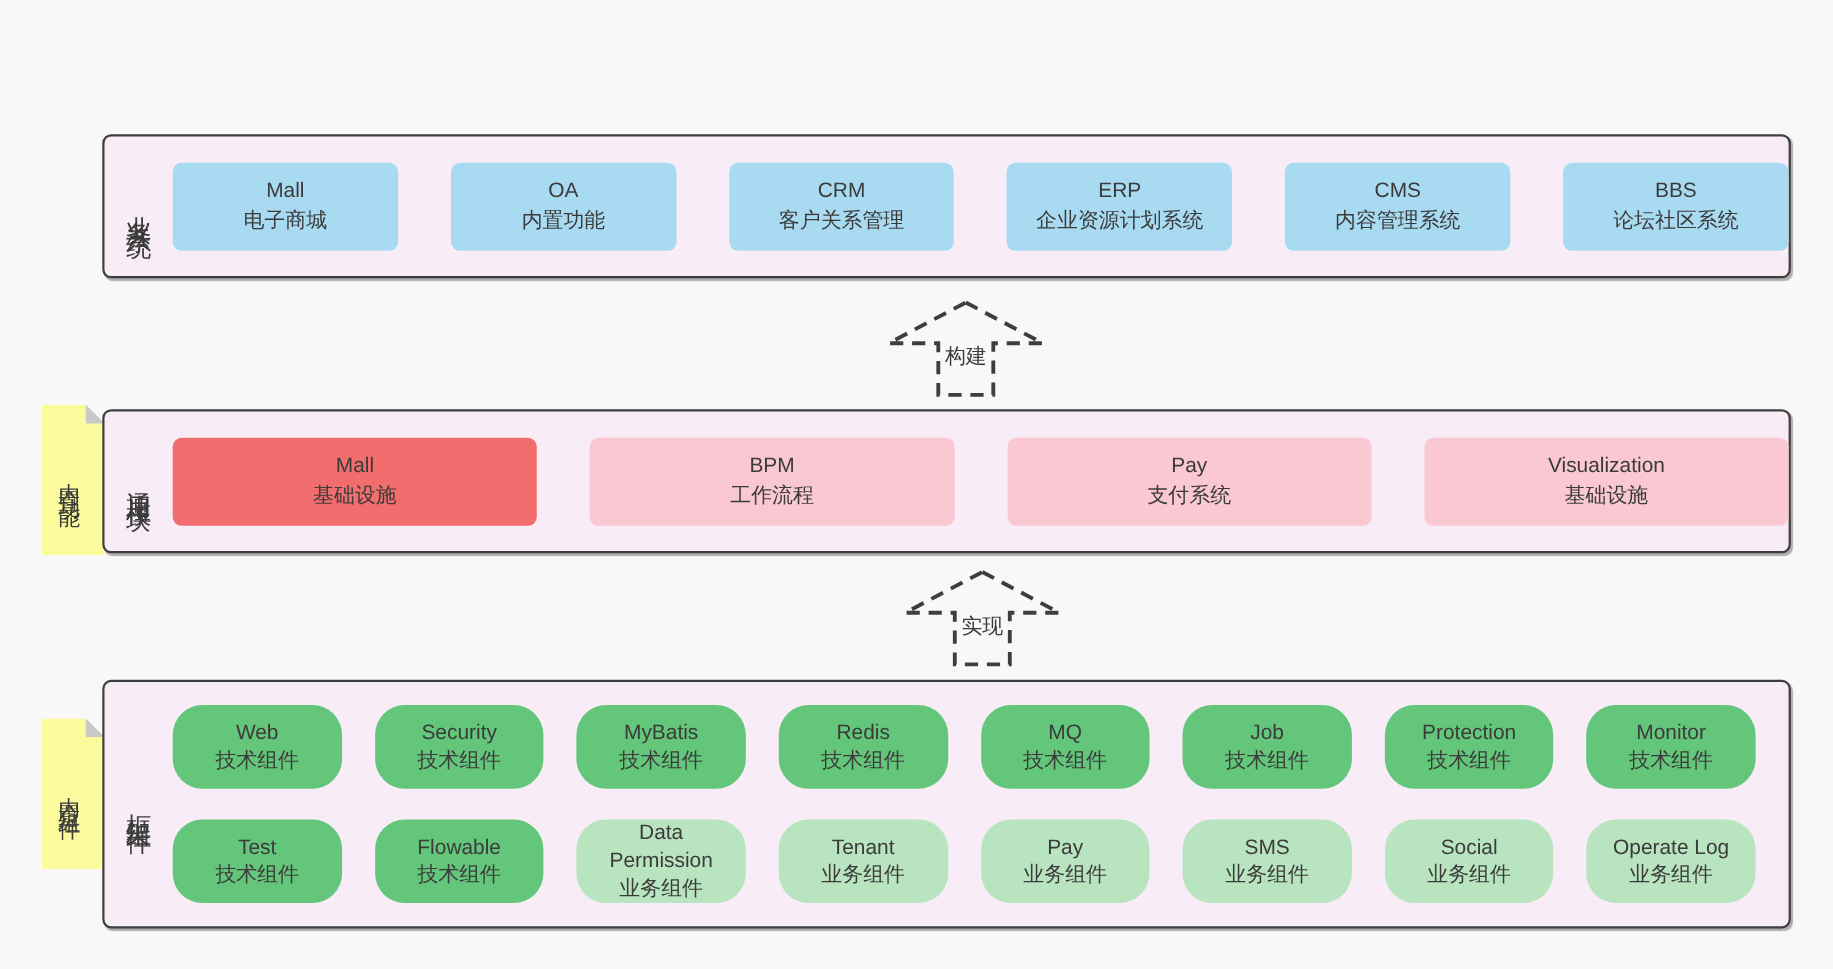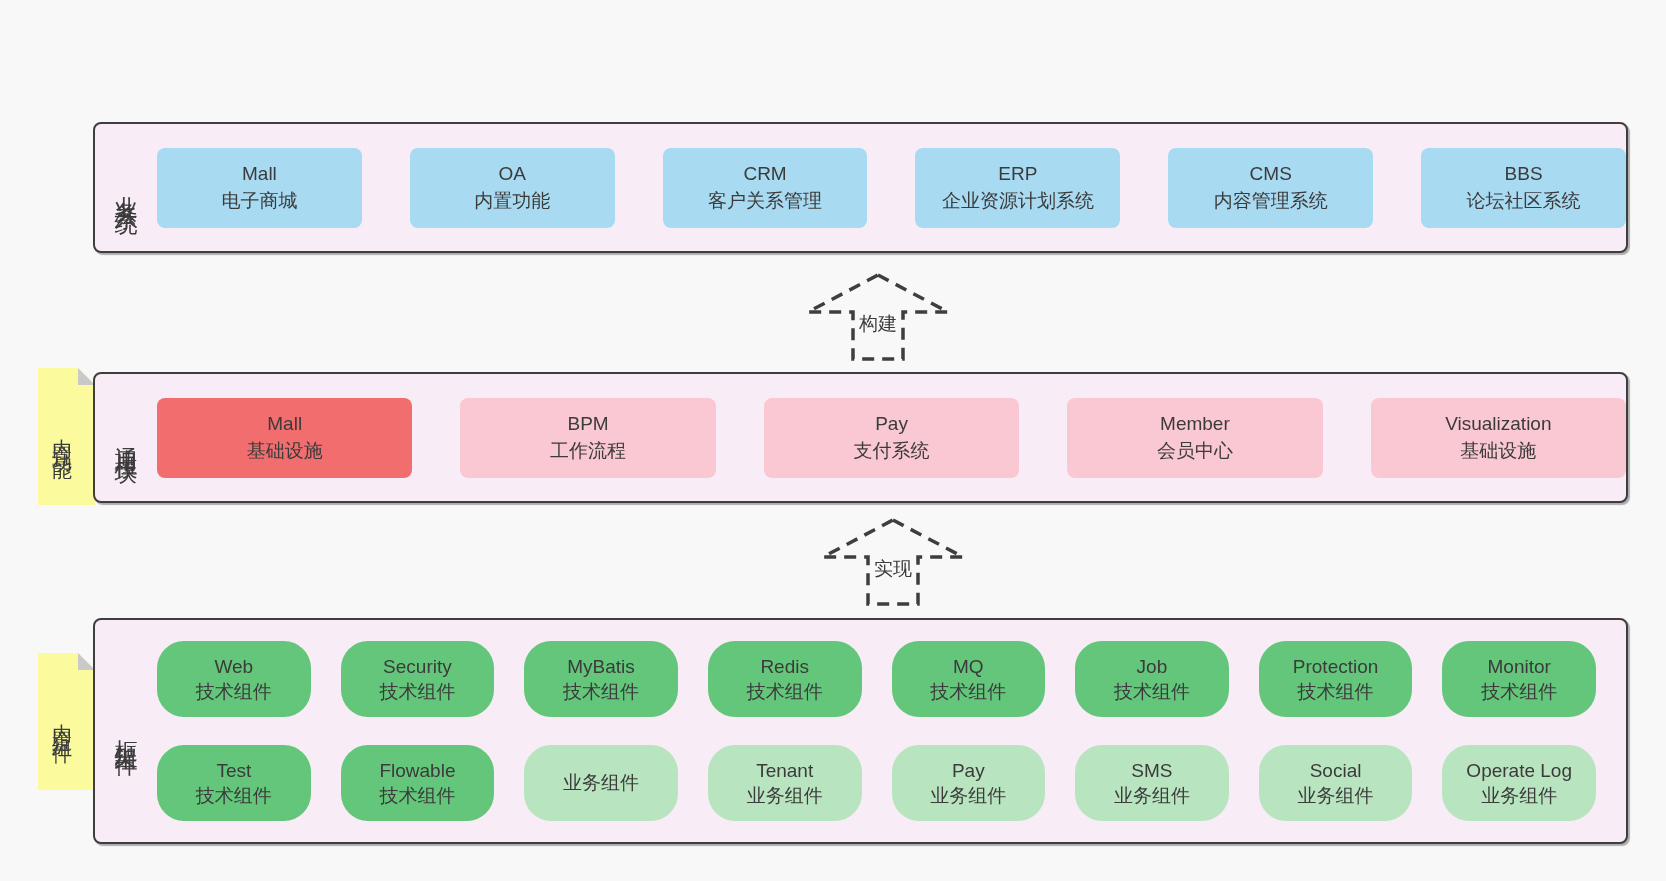--- a/index.html
+++ b/index.html
@@ -198,24 +198,20 @@
           </div>
           <div class="box pink">
             <div class="en">BPM</div>
             <div class="zh">工作流程</div>
           </div>
           <div class="box pink">
             <div class="en">Pay</div>
             <div class="zh">支付系统</div>
           </div>
           <div class="box pink">
-            <div class="en">Member</div>
-            <div class="zh">会员中心</div>
-          </div>
-          <div class="box pink">
             <div class="en">Visualization</div>
             <div class="zh">基础设施</div>
           </div>
         </div>
     </div>
   </section>
 
   <svg class="arrow" style="left:818px; top:516px;" width="150" height="92" viewBox="0 0 150 92">
     <polygon class="arrow-shape" points="75,4 145,41 100,41 100,88 50,88 50,41 5,41"></polygon>
     <text class="arrow-label" x="75" y="59">实现</text>
@@ -263,20 +259,21 @@
       <div class="boxrow cols-8">
           <div class="box green">
             <div class="en">Test</div>
             <div class="zh">技术组件</div>
           </div>
           <div class="box green">
             <div class="en">Flowable</div>
             <div class="zh">技术组件</div>
           </div>
           <div class="box lightgreen">
+            <div class="en">Data Permission</div>
             <div class="zh">业务组件</div>
           </div>
           <div class="box lightgreen">
             <div class="en">Tenant</div>
             <div class="zh">业务组件</div>
           </div>
           <div class="box lightgreen">
             <div class="en">Pay</div>
             <div class="zh">业务组件</div>
           </div>

